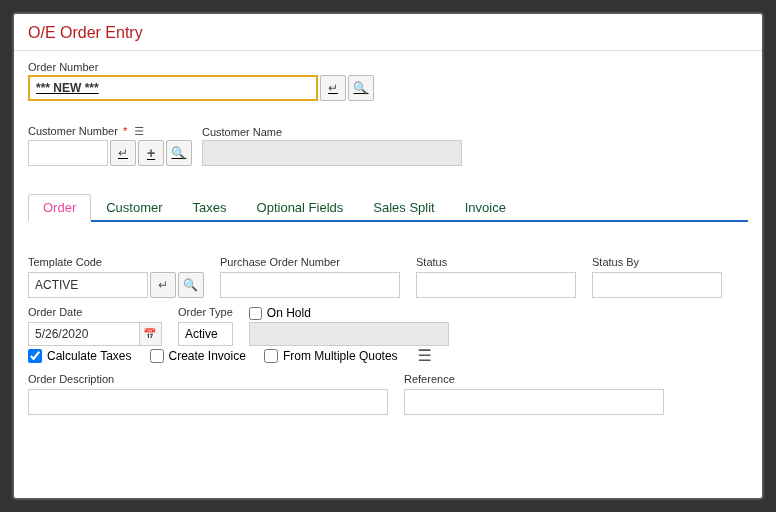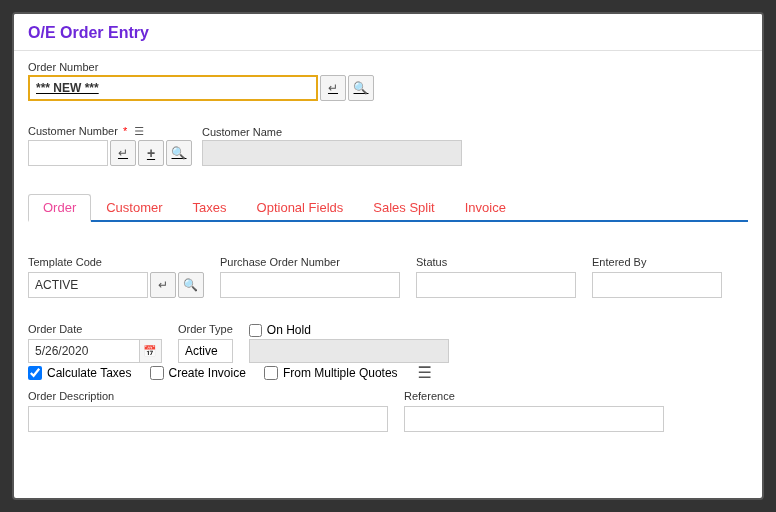--- a/index.html
+++ b/index.html
@@ -22,23 +22,23 @@
       display: flex;
       flex-direction: column;
       overflow: hidden;
     }
     .title-bar {
       background: #fff;
       padding: 10px 14px 8px;
       border-bottom: 1px solid #e0e0e0;
     }
     .title-bar h1 {
-      color: #6d28d9;
+      color: #b91c1c;
       font-size: 16px;
-      font-weight: bold;
+      font-weight: normal;
     }
     .content {
       padding: 10px 14px;
       flex: 1;
       display: flex;
       flex-direction: column;
       gap: 24px;
     }
     .field-label {
       font-size: 11px;
@@ -110,21 +110,21 @@
     .tabs-container {
       border-bottom: 2px solid #1a6bbf;
       display: flex;
       gap: 0;
       margin-top: 4px;
     }
     .tab {
       padding: 5px 14px;
       cursor: pointer;
       font-size: 13px;
-      color: #ef4444;
+      color: #14532d;
       border: 1px solid transparent;
       border-bottom: none;
       border-radius: 3px 3px 0 0;
       background: #fff;
     }
     .tab.active {
       color: #ec4899;
       border-color: #ccc;
       border-bottom: 2px solid #fff;
       margin-bottom: -2px;
@@ -319,26 +319,26 @@
         </div>
         <div class="form-field">
           <div class="field-label">Purchase Order Number</div>
           <input type="text" class="form-input editable po-input" style="">
         </div>
         <div class="form-field">
           <div class="field-label">Status</div>
           <input type="text" class="form-input status-input" disabled="" style="">
         </div>
         <div class="form-field">
-          <div class="field-label">Entered By</div>
+          <div class="field-label">Status By</div>
           <input type="text" class="form-input entered-by-input" disabled="" style="">
         </div>
       </div>
 
-      <div style="display:flex; gap:16px; align-items:flex-start; margin-top:25px;">
+      <div style="display:flex; gap:16px; align-items:flex-start; margin-top:8px;">
         <div class="form-field">
           <div class="field-label">Order Date</div>
           <div class="date-wrapper">
             <input type="text" value="5/26/2020" style="">
             <div class="cal-btn">
               <span>📅</span>
             </div>
           </div>
         </div>
         <div class="form-field">

